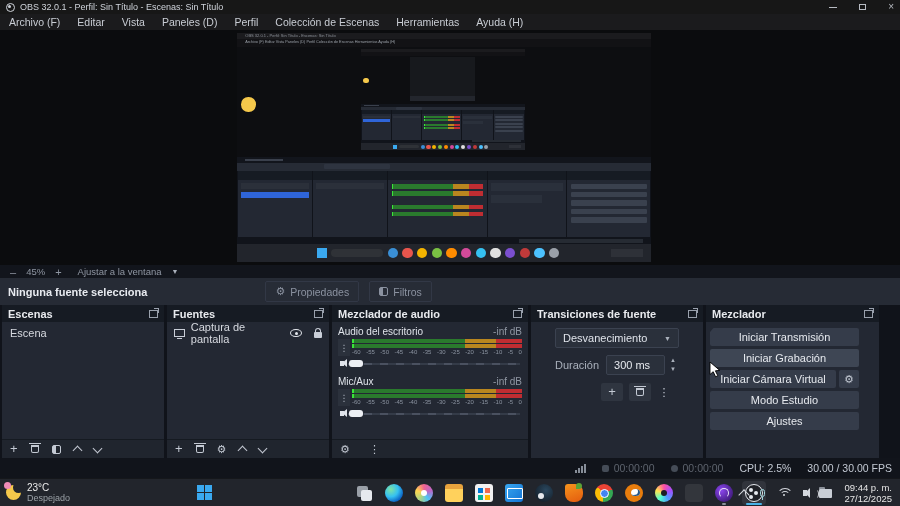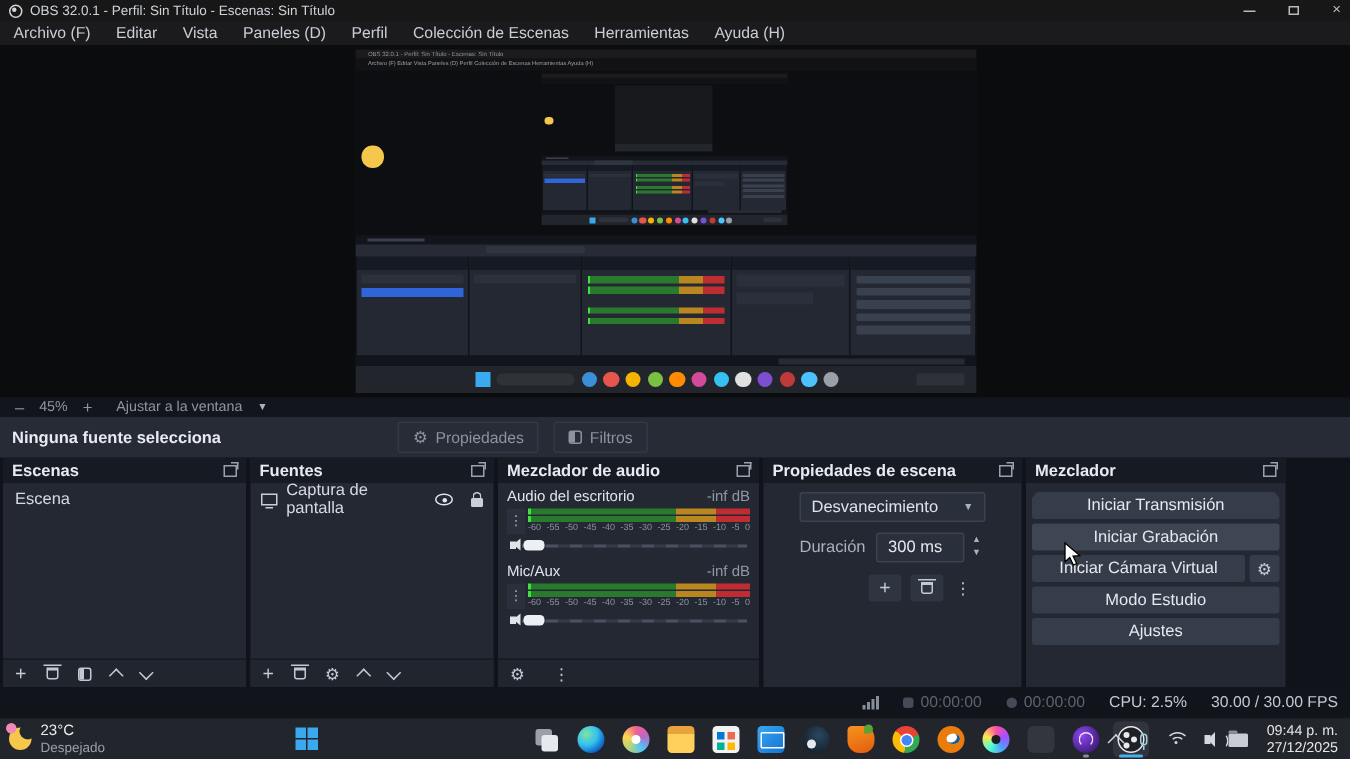--- a/index.html
+++ b/index.html
@@ -98,21 +98,21 @@
   .transbody{padding:6px 24px;}
   .combo{height:20px;background:#2a303b;border:1px solid #3b4250;border-radius:2px;display:flex;align-items:center;padding:0 7px;color:#dfe3ea;margin-bottom:7px;box-sizing:border-box;}
   .combo .caret{margin-left:auto;font-size:7px;color:#aab1bc;}
   .durrow{display:flex;align-items:center;gap:7px;margin-bottom:8px;}
   .durlabel{color:#aab1bc;}
   .spin{flex:1;height:20px;background:#2a303b;border:1px solid #3b4250;border-radius:2px;display:flex;align-items:center;padding:0 7px;color:#e6e9ee;box-sizing:border-box;position:relative;}
   .spin .arrows{position:absolute;right:-12px;top:0;display:flex;flex-direction:column;font-size:6px;color:#aab1bc;line-height:9px;}
   .transbtns{display:flex;justify-content:flex-end;gap:6px;padding-right:8px;}
   .tbtn{width:22px;height:18px;background:#2f3540;border-radius:2px;display:flex;align-items:center;justify-content:center;color:#c3c9d3;}
   
-  .ctrlbody{padding:6px 4px 0 4px;display:flex;flex-direction:column;gap:3px;border-radius:23px;}
+  .ctrlbody{padding:6px 20px 0 4px;display:flex;flex-direction:column;gap:3px;border-radius:23px;}
   .cbtn{height:18px;background:#353c4a;border-radius:2px;display:flex;align-items:center;justify-content:center;color:#e6e9ee;font-size:11px;}
   .cbtn.hover{background:#3e4654;}
   .camrow{display:flex;gap:3px;}
   .camrow .cbtn{flex:1;}
   .gearbtn{width:20px;height:18px;background:#353c4a;border-radius:2px;display:flex;align-items:center;justify-content:center;color:#c3c9d3;}
   
   .statusbar{left:0;top:458px;width:900px;height:20px;background:#11141b;display:flex;align-items:center;justify-content:flex-end;gap:16px;padding:0 8px;box-sizing:border-box;font-size:10.5px;}
   .netbars{display:flex;align-items:flex-end;gap:1px;}
   .netbars i{width:2px;background:#878e99;display:block;}
   .timer{display:flex;align-items:center;gap:5px;color:#5d636d;}
@@ -405,21 +405,21 @@
       </div>
       <div class="dtools">
         <span class="ticon plus">+</span>
         <span class="ticon trash"></span>
         <span class="ticon gearchar">⚙</span>
         <span class="ticon chev"></span>
         <span class="ticon chev down"></span>
       </div>
     </div>
 
-    <div class="dock" style="width:174px">
+    <div class="dock" style="width:196px">
       <div class="dhead">
         <span>Mezclador de audio</span>
         <span class="popout"></span>
       </div>
       <div class="dbody mixbody">
         <div class="ch">
           <div class="ch-top">
             <span>Audio del escritorio</span>
             <span class="ch-db">-inf dB</span>
           </div>
@@ -490,21 +490,21 @@
         </div>
       </div>
       <div class="dtools">
         <span class="ticon advgear">⚙</span>
         <span class="ticon kebab" style="margin-left:6px;">⋮</span>
       </div>
     </div>
 
     <div class="dock" style="width:172px">
       <div class="dhead">
-        <span>Propiedades de escena</span>
+        <span>Transiciones de fuente</span>
         <span class="popout"></span>
       </div>
       <div class="dbody transbody">
         <div class="combo">
           <span>Desvanecimiento</span>
           <span class="caret">▼</span>
         </div>
         <div class="durrow">
           <span class="durlabel">Duración</span>
           <span class="spin" style="margin-right:14px;">

